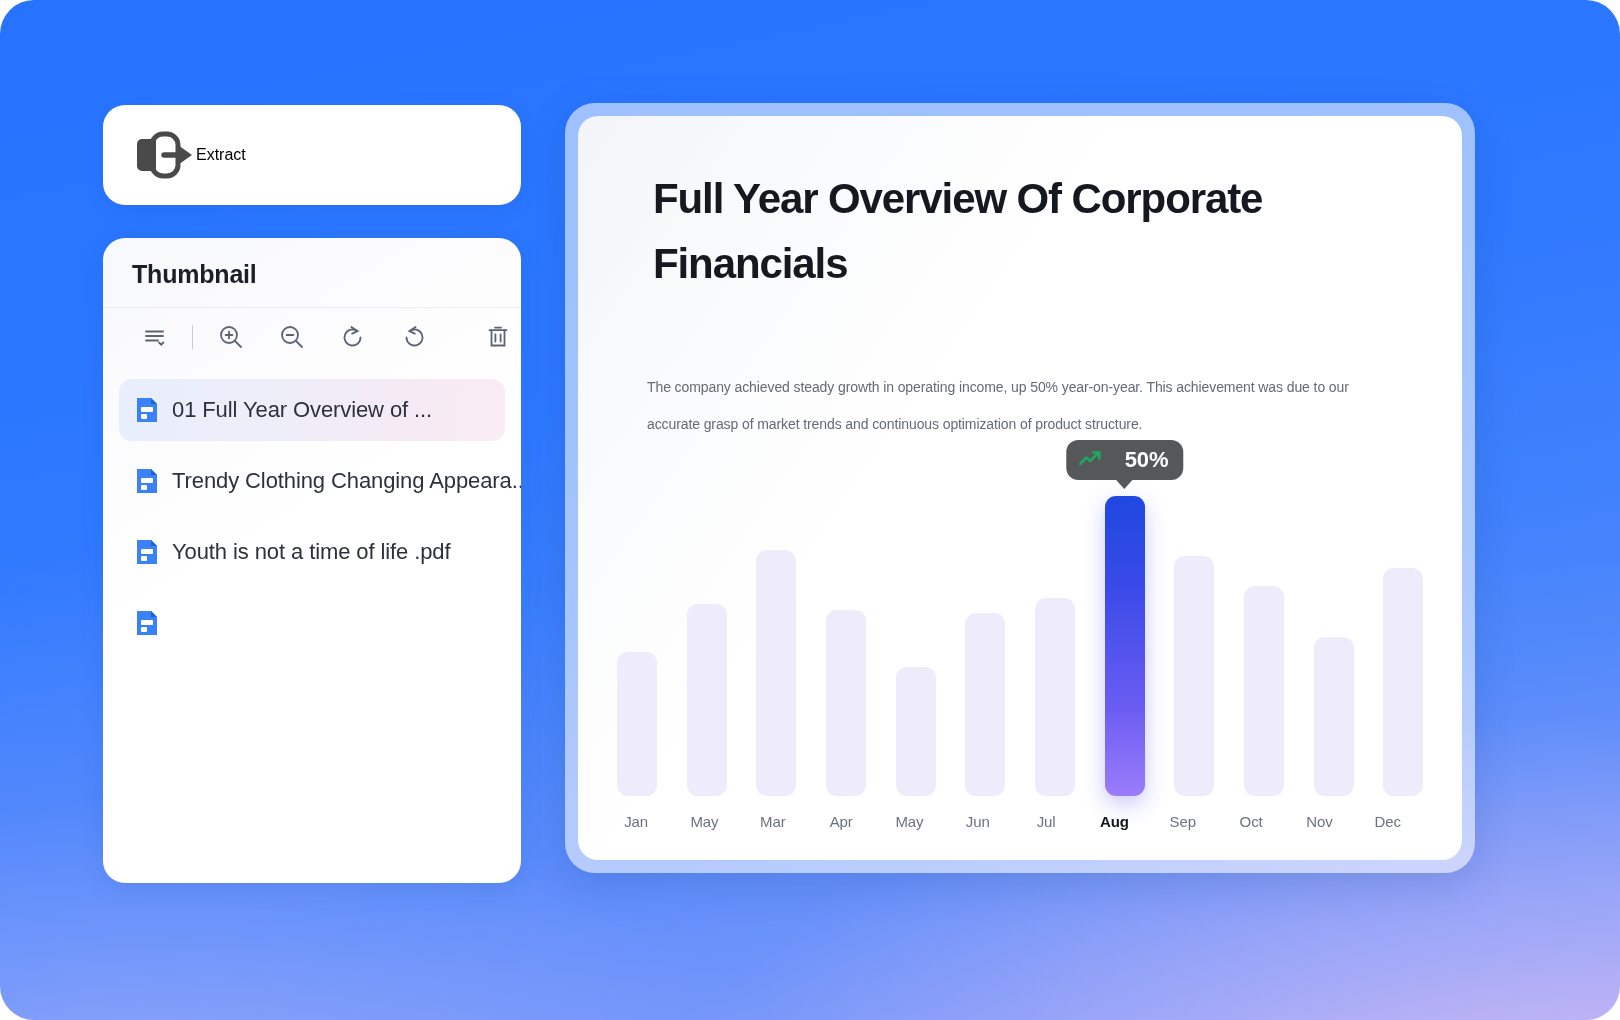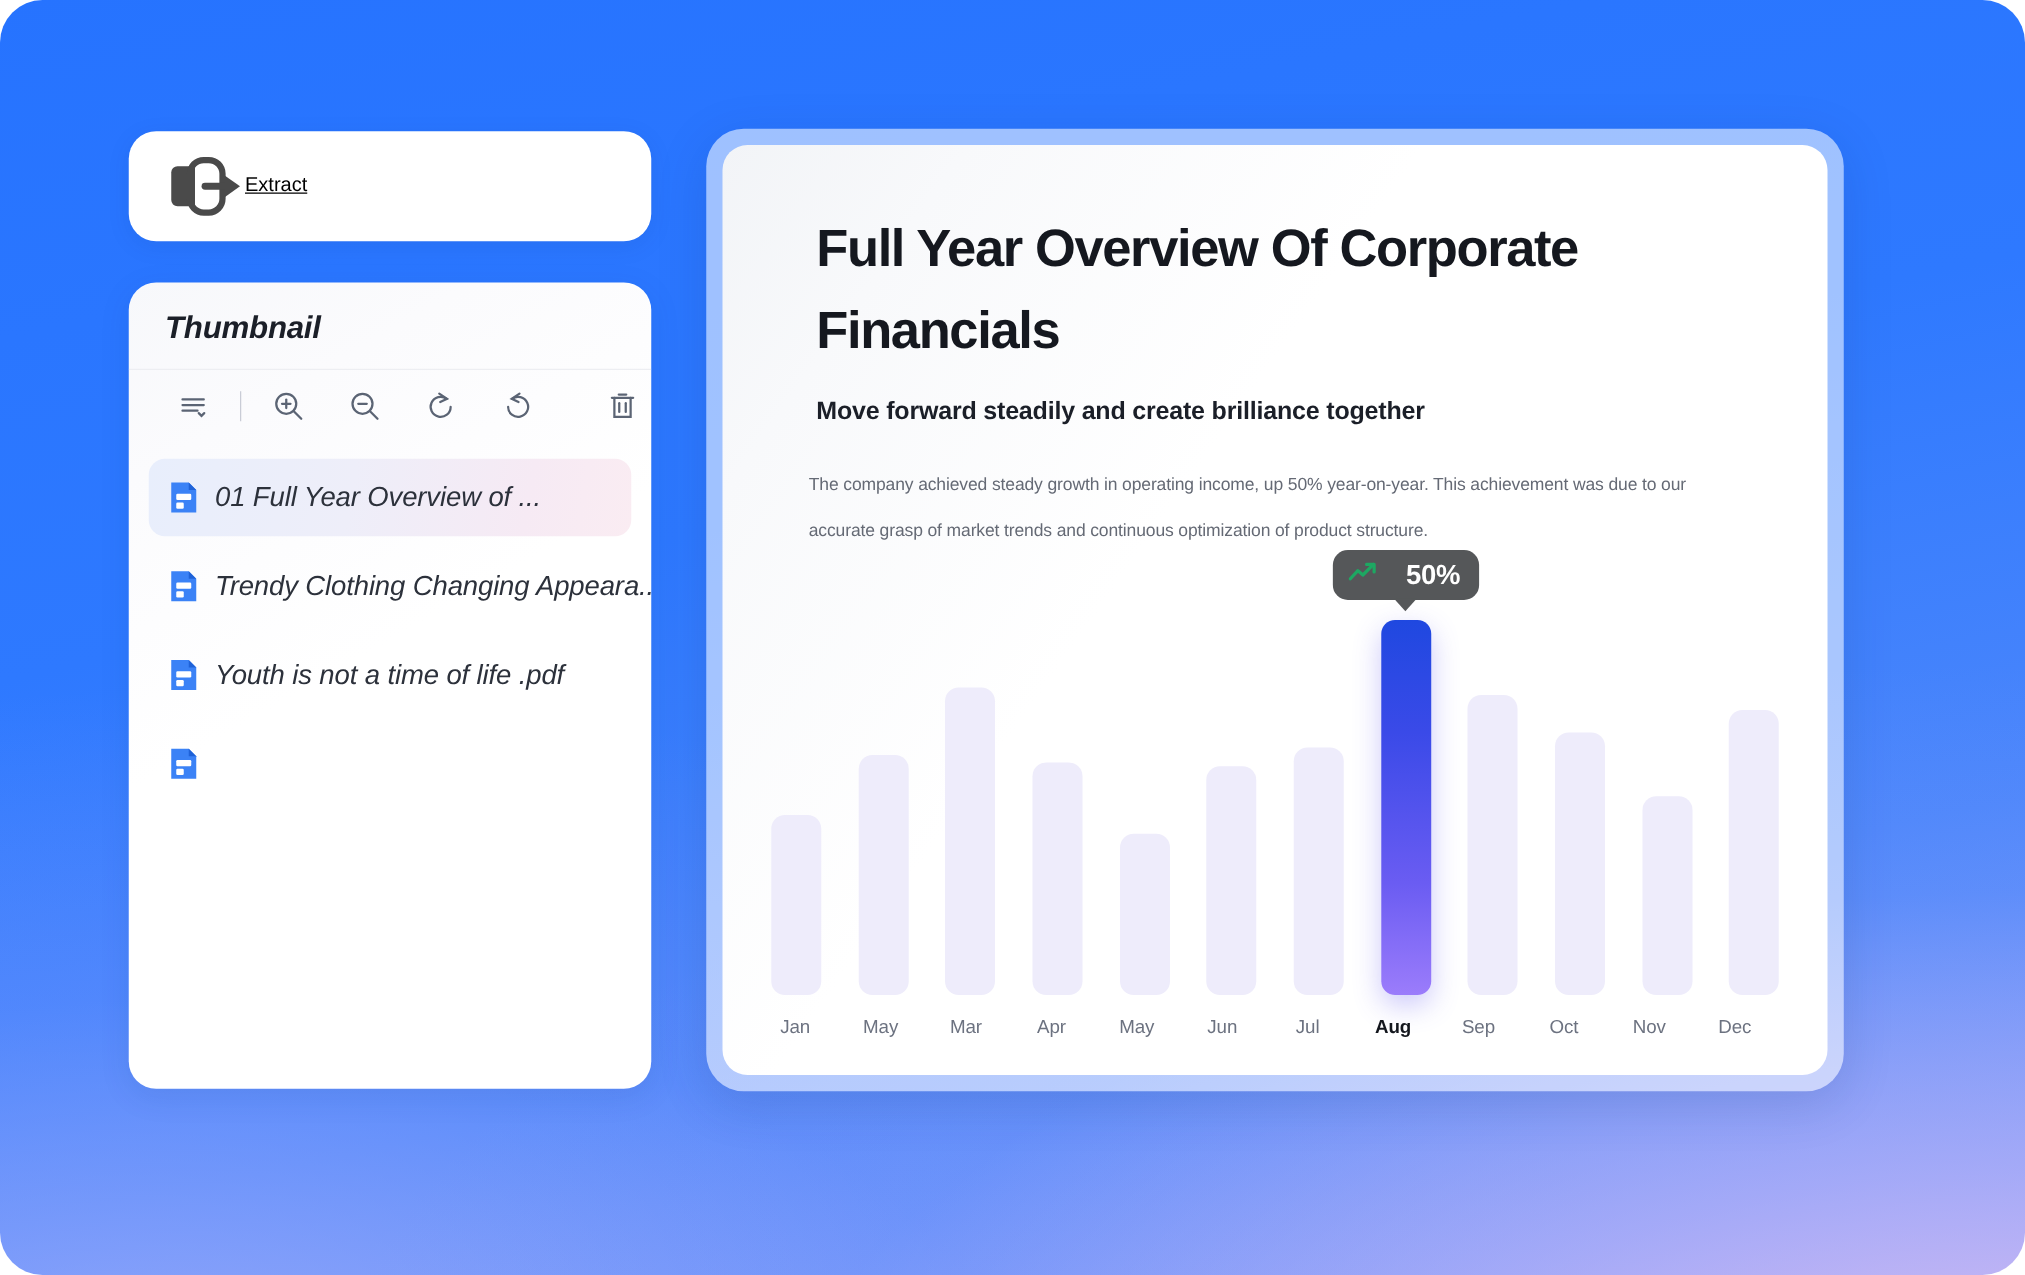--- a/index.html
+++ b/index.html
@@ -26,41 +26,39 @@
   
   #left-column {
     position: absolute;
     left: 103px;
     top: 105px;
     width: 418px;
   }
 
   
   #extract-card {
-    height: 88px;
+    height: 100px;
     background: #ffffff;
     border-radius: 22px;
     display: flex;
     align-items: center;
     padding-left: 31px;
     box-shadow: 0 4px 18px rgba(20,55,130,0.10);
-    text-decoration: underline;
   }
   #extract-icon { width: 62px; height: 52px; flex: none; }
 
   
   #thumbnail-panel {
     margin-top: 33px;
     height: 645px;
     background: linear-gradient(150deg, #f7f8fb 0%, #fbfbfd 18%, #ffffff 46%, #ffffff 100%);
     border-radius: 22px;
     box-shadow: 0 6px 24px rgba(20,55,130,0.10);
     overflow: hidden;
     position: relative;
-    font-style: italic;
   }
   #thumbnail-title {
     font-size: 25px;
     font-weight: 700;
     color: #1b1f28;
     padding: 22px 0 0 29px;
     letter-spacing: -0.2px;
   }
 
   
@@ -378,21 +376,20 @@
         </div>
 
       </div>
     </div>
   </div>
 
   <div id="main-frame">
     <div id="main-card">
 
       <div id="doc-title">Full Year Overview Of Corporate Financials</div>
-      <div id="doc-subtitle">Move forward steadily and create brilliance together</div>
       <div id="doc-body">The company achieved steady growth in operating income, up 50% year-on-year. This achievement was due to our accurate grasp of market trends and continuous optimization of product structure.</div>
 
       <div id="chart">
         <div id="chart-plot">
             <div class="bar-slot">
               <div class="bar" style="height: 48%;"></div>
             </div>
             <div class="bar-slot">
               <div class="bar" style="height: 64%;"></div>
             </div>

